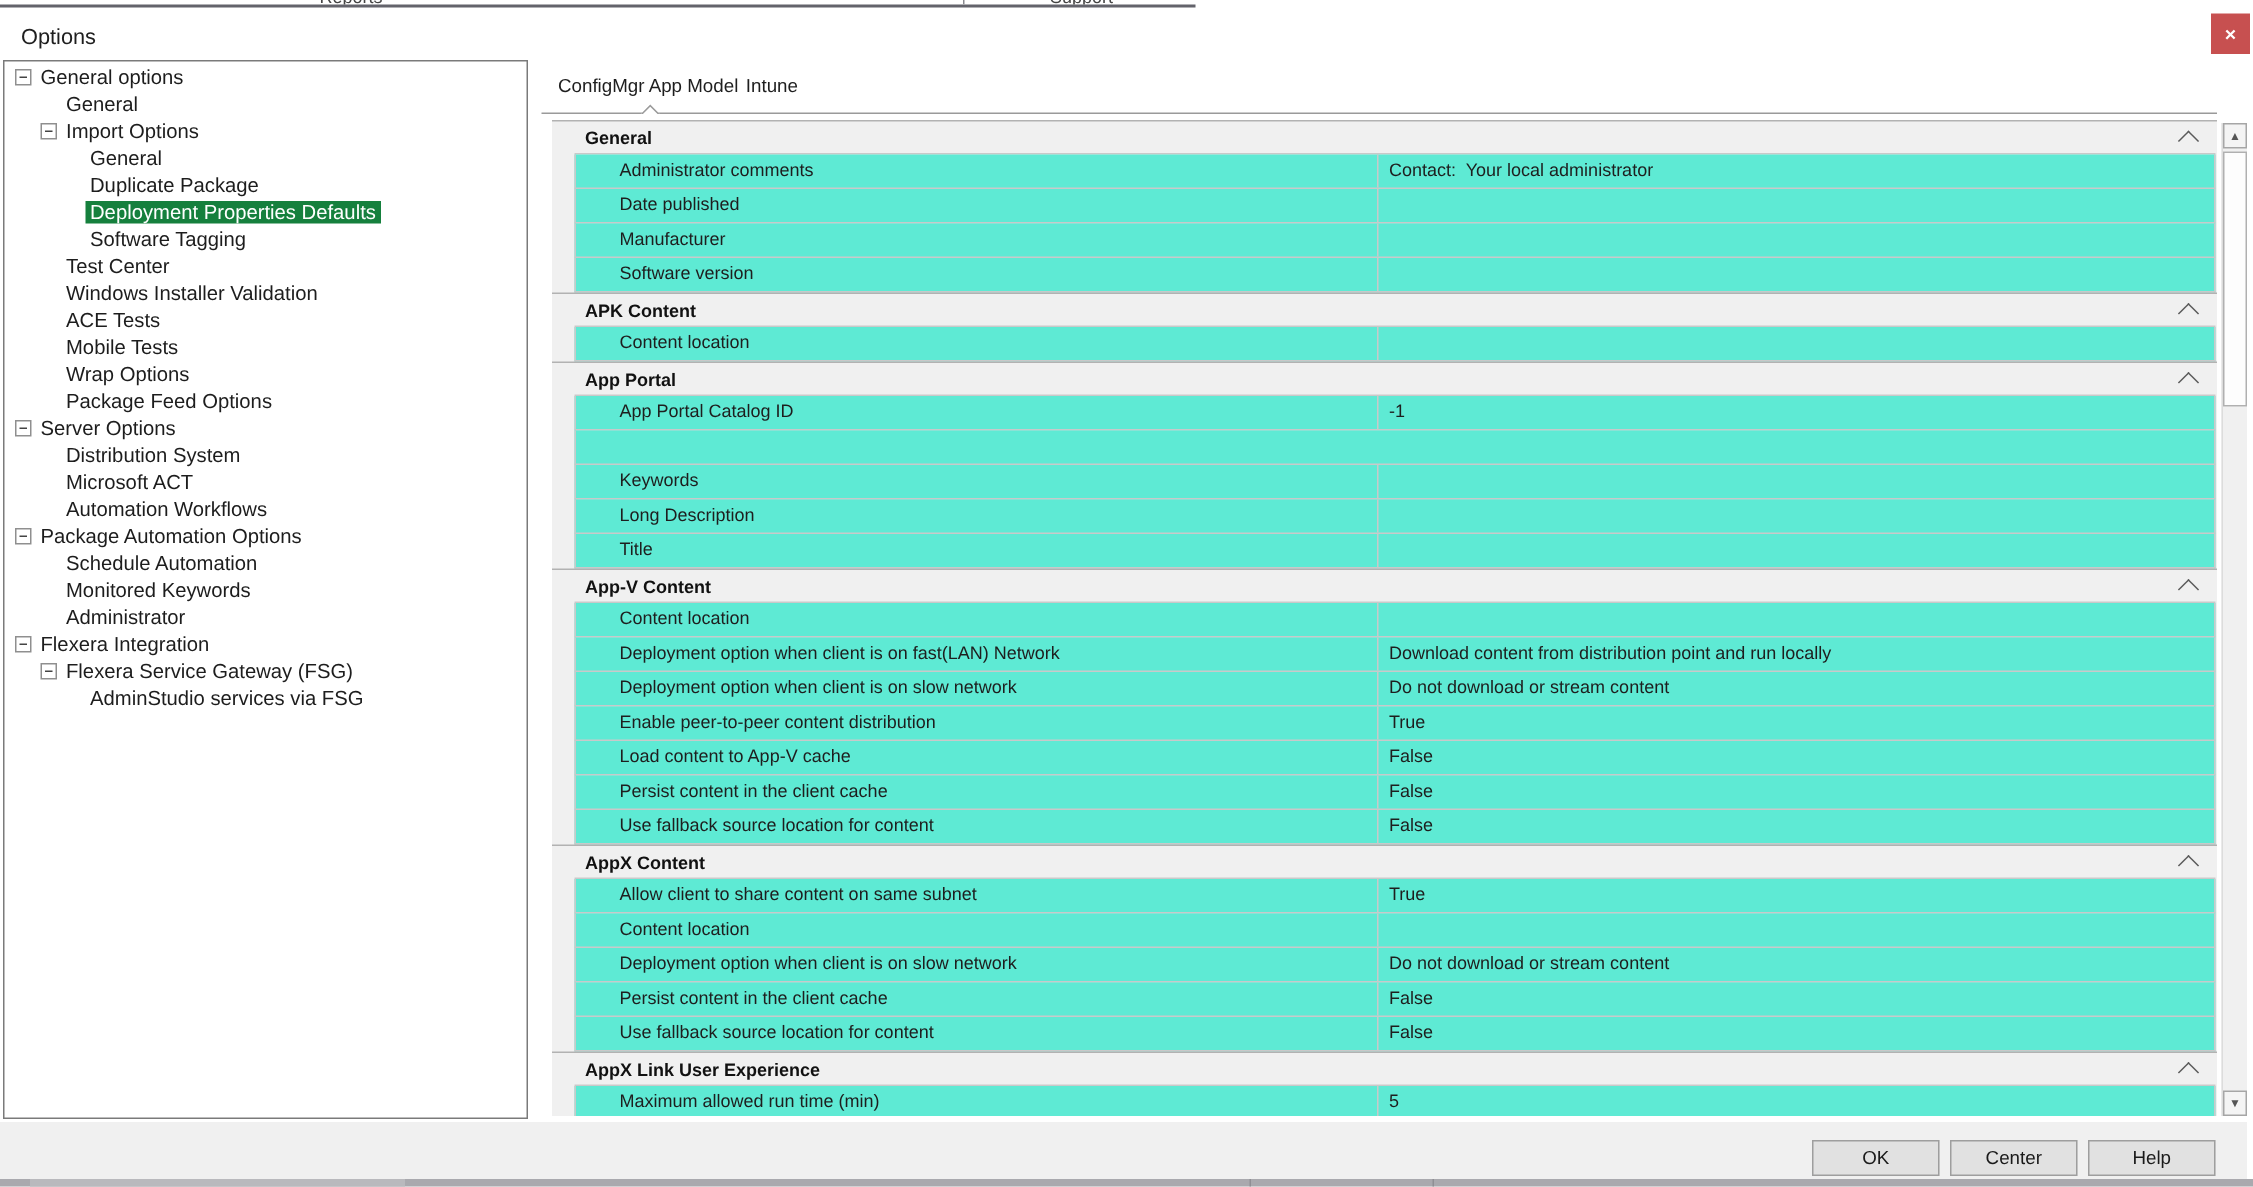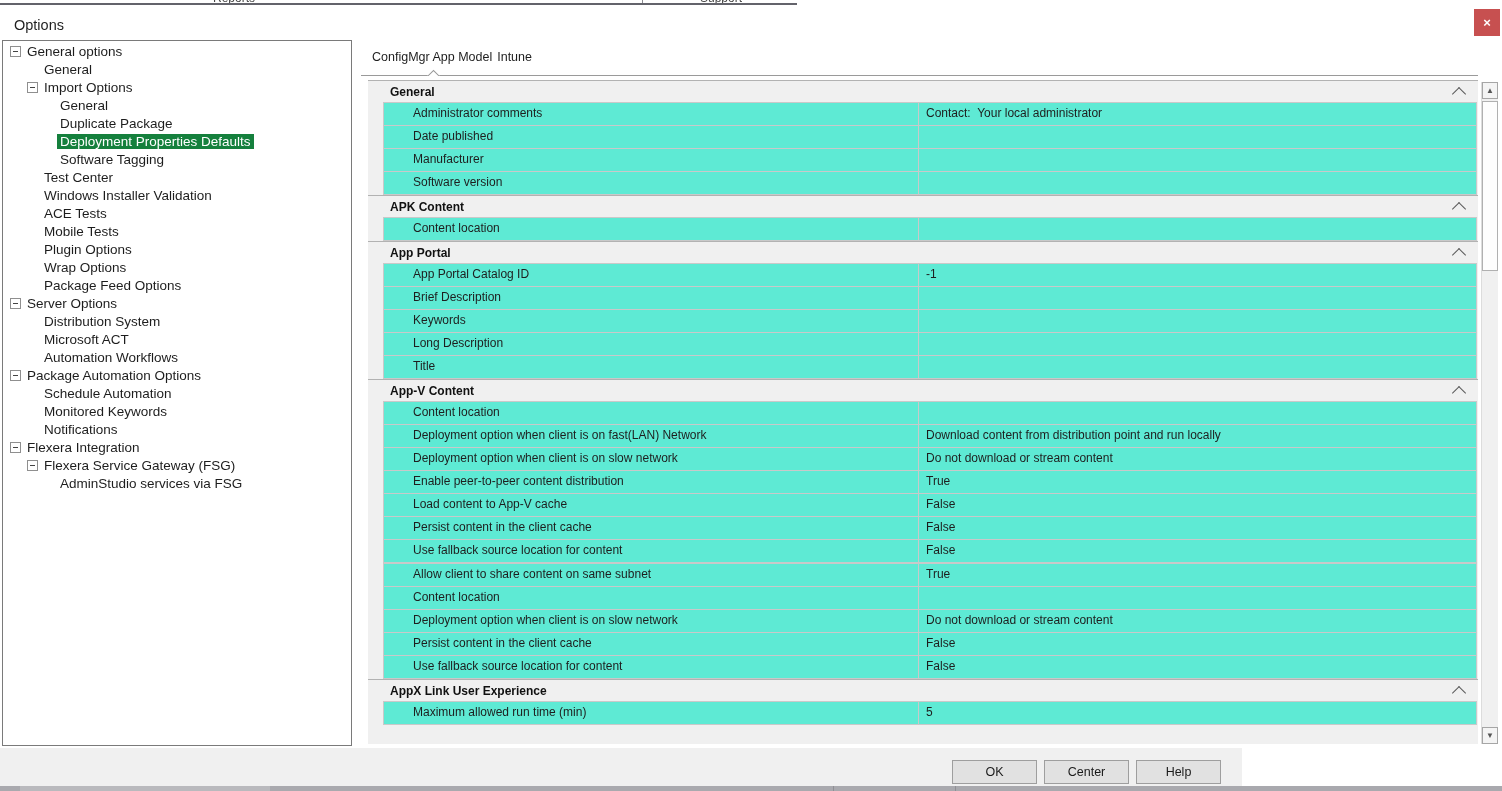--- a/index.html
+++ b/index.html
@@ -47,21 +47,21 @@
   .prop-name{width:535px;box-sizing:border-box;padding-left:29px;line-height:21px;border-right:1px solid #c9c9c9;color:#1e1e1e;overflow:hidden;white-space:nowrap;}
   .prop-value{flex:1;padding-left:7px;line-height:21px;color:#1e1e1e;white-space:pre;overflow:hidden;}
 
   
   .scrollbar{position:absolute;left:1481px;top:82px;width:17px;height:662px;background:#f0f0f0;border-left:1px solid #dcdcdc;box-sizing:border-box;display:flex;flex-direction:column;}
   .scroll-btn{height:17px;box-sizing:border-box;border:1px solid #a6a6a6;background:#f4f4f4;display:flex;align-items:center;justify-content:center;font-size:8px;color:#555;flex:none;}
   .scroll-track{flex:1;position:relative;}
   .scroll-thumb{position:absolute;left:0;top:2px;width:16px;height:170px;box-sizing:border-box;background:#fdfdfd;border:1px solid #b0b0b0;}
 
   
-  .footer{position:absolute;left:0;top:748px;width:1242px;height:38px;background:#f0f0f0;}
+  .footer{position:absolute;left:0;top:748px;width:1498px;height:38px;background:#f0f0f0;}
   .footer-buttons{position:absolute;top:12px;right:21px;display:flex;gap:7px;}
   .btn{width:85px;height:24px;box-sizing:border-box;background:#e1e1e1;border:1px solid #9e9e9e;display:flex;align-items:center;justify-content:center;font-size:12.5px;color:#1a1a1a;font-family:"Liberation Sans",sans-serif;}
   .bottom-strip{position:absolute;left:0;top:786px;width:1502px;height:5px;background:#a9a9ae;}
   .bottom-strip .seg{position:absolute;left:20px;top:0;width:250px;height:5px;background:#b9b9bd;}
   .bottom-strip .segline{position:absolute;top:0;width:1px;height:5px;background:#8f8f94;}
 </style>
 </head>
 <body>
 
 <div class="screen">
@@ -84,31 +84,30 @@
       <div class="tree-item level1"><span class="tree-label">General</span></div>
       <div class="tree-item level1"><span class="expander"></span><span class="tree-label">Import Options</span></div>
       <div class="tree-item level2"><span class="tree-label">General</span></div>
       <div class="tree-item level2"><span class="tree-label">Duplicate Package</span></div>
       <div class="tree-item level2 selected"><span class="tree-label">Deployment Properties Defaults</span></div>
       <div class="tree-item level2"><span class="tree-label">Software Tagging</span></div>
       <div class="tree-item level1"><span class="tree-label">Test Center</span></div>
       <div class="tree-item level1"><span class="tree-label">Windows Installer Validation</span></div>
       <div class="tree-item level1"><span class="tree-label">ACE Tests</span></div>
       <div class="tree-item level1"><span class="tree-label">Mobile Tests</span></div>
-      <div class="tree-item level1"><span class="tree-label">Plugin Options</span></div>
       <div class="tree-item level1"><span class="tree-label">Wrap Options</span></div>
       <div class="tree-item level1"><span class="tree-label">Package Feed Options</span></div>
       <div class="tree-item level0"><span class="expander"></span><span class="tree-label">Server Options</span></div>
       <div class="tree-item level1"><span class="tree-label">Distribution System</span></div>
       <div class="tree-item level1"><span class="tree-label">Microsoft ACT</span></div>
       <div class="tree-item level1"><span class="tree-label">Automation Workflows</span></div>
       <div class="tree-item level0"><span class="expander"></span><span class="tree-label">Package Automation Options</span></div>
       <div class="tree-item level1"><span class="tree-label">Schedule Automation</span></div>
       <div class="tree-item level1"><span class="tree-label">Monitored Keywords</span></div>
-      <div class="tree-item level1"><span class="tree-label">Notifications</span></div>
+      <div class="tree-item level1"><span class="tree-label">Administrator</span></div>
       <div class="tree-item level0"><span class="expander"></span><span class="tree-label">Flexera Integration</span></div>
       <div class="tree-item level1"><span class="expander"></span><span class="tree-label">Flexera Service Gateway (FSG)</span></div>
       <div class="tree-item level2"><span class="tree-label">AdminStudio services via FSG</span></div>
     </div>
 
   <div class="tabs">
       <div class="tab active">ConfigMgr App Model</div>
       <div class="tab">Intune</div>
     </div>
   <div class="tab-underline"></div>
@@ -152,21 +151,20 @@
       <div class="sec-header">
         <span class="sec-title">App Portal</span>
         <span class="chevron-up"></span>
       </div>
       <div class="sec-rows">
         <div class="prop-row">
           <div class="prop-name">App Portal Catalog ID</div>
           <div class="prop-value">-1</div>
         </div>
         <div class="prop-row">
-          <div class="prop-name">Brief Description</div>
           <div class="prop-value"></div>
         </div>
         <div class="prop-row">
           <div class="prop-name">Keywords</div>
           <div class="prop-value"></div>
         </div>
         <div class="prop-row">
           <div class="prop-name">Long Description</div>
           <div class="prop-value"></div>
         </div>
@@ -201,20 +199,24 @@
           <div class="prop-value">False</div>
         </div>
         <div class="prop-row">
           <div class="prop-name">Persist content in the client cache</div>
           <div class="prop-value">False</div>
         </div>
         <div class="prop-row">
           <div class="prop-name">Use fallback source location for content</div>
           <div class="prop-value">False</div>
         </div>
+      </div>
+      <div class="sec-header">
+        <span class="sec-title">AppX Content</span>
+        <span class="chevron-up"></span>
       </div>
       <div class="sec-rows">
         <div class="prop-row">
           <div class="prop-name">Allow client to share content on same subnet</div>
           <div class="prop-value">True</div>
         </div>
         <div class="prop-row">
           <div class="prop-name">Content location</div>
           <div class="prop-value"></div>
         </div>

